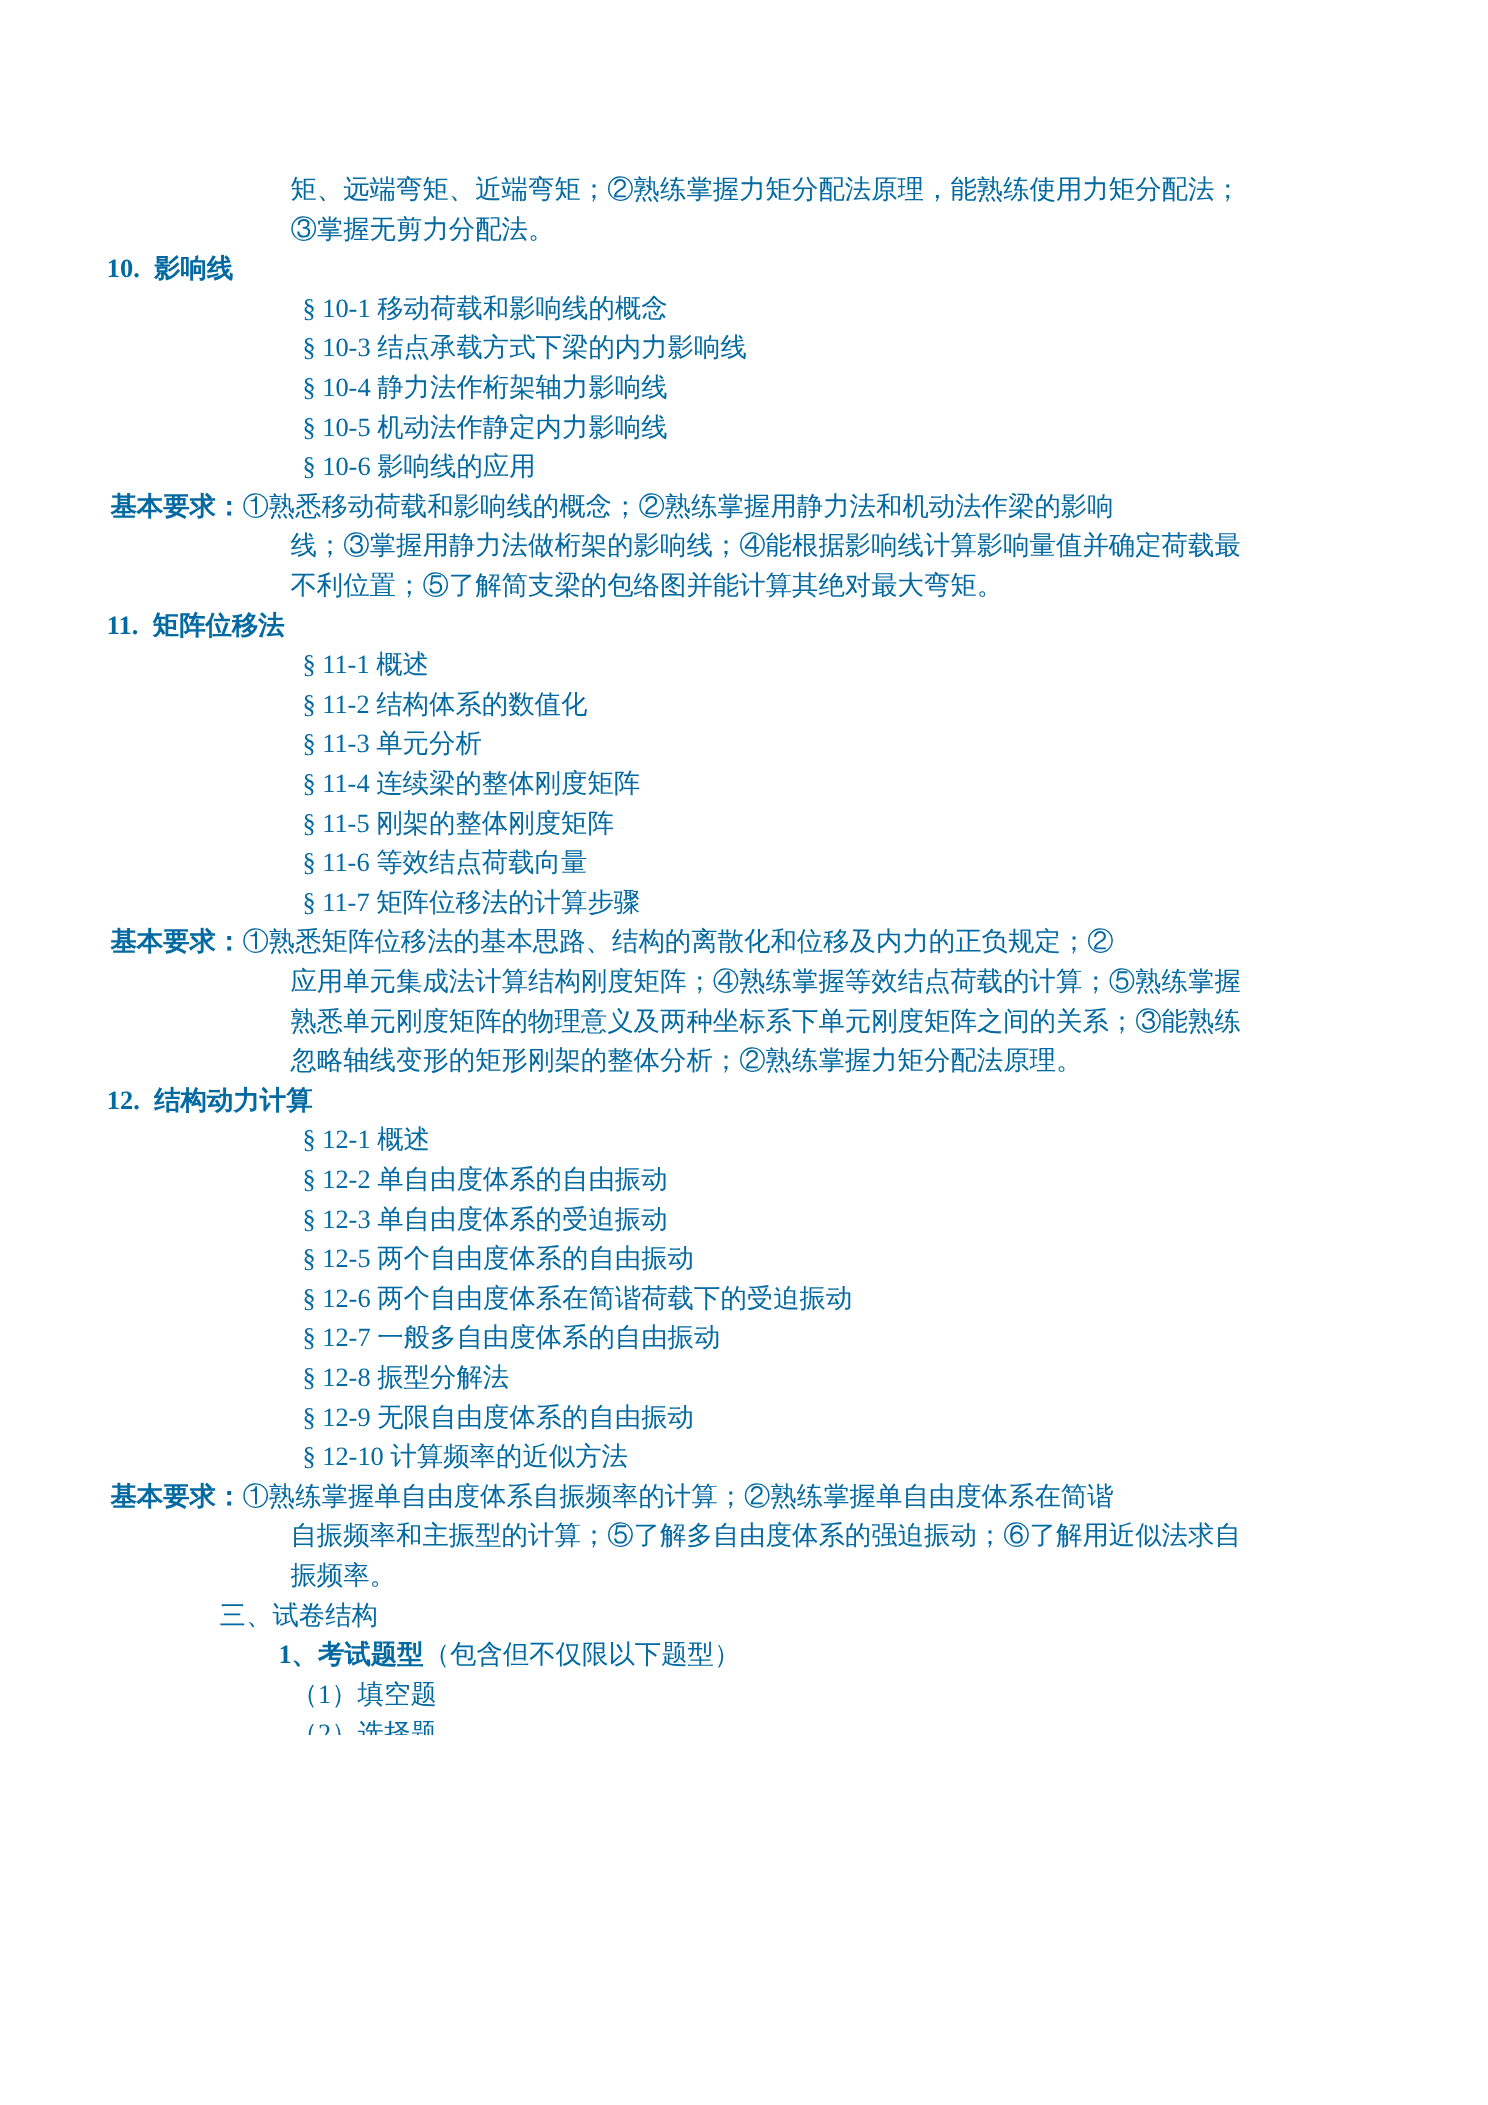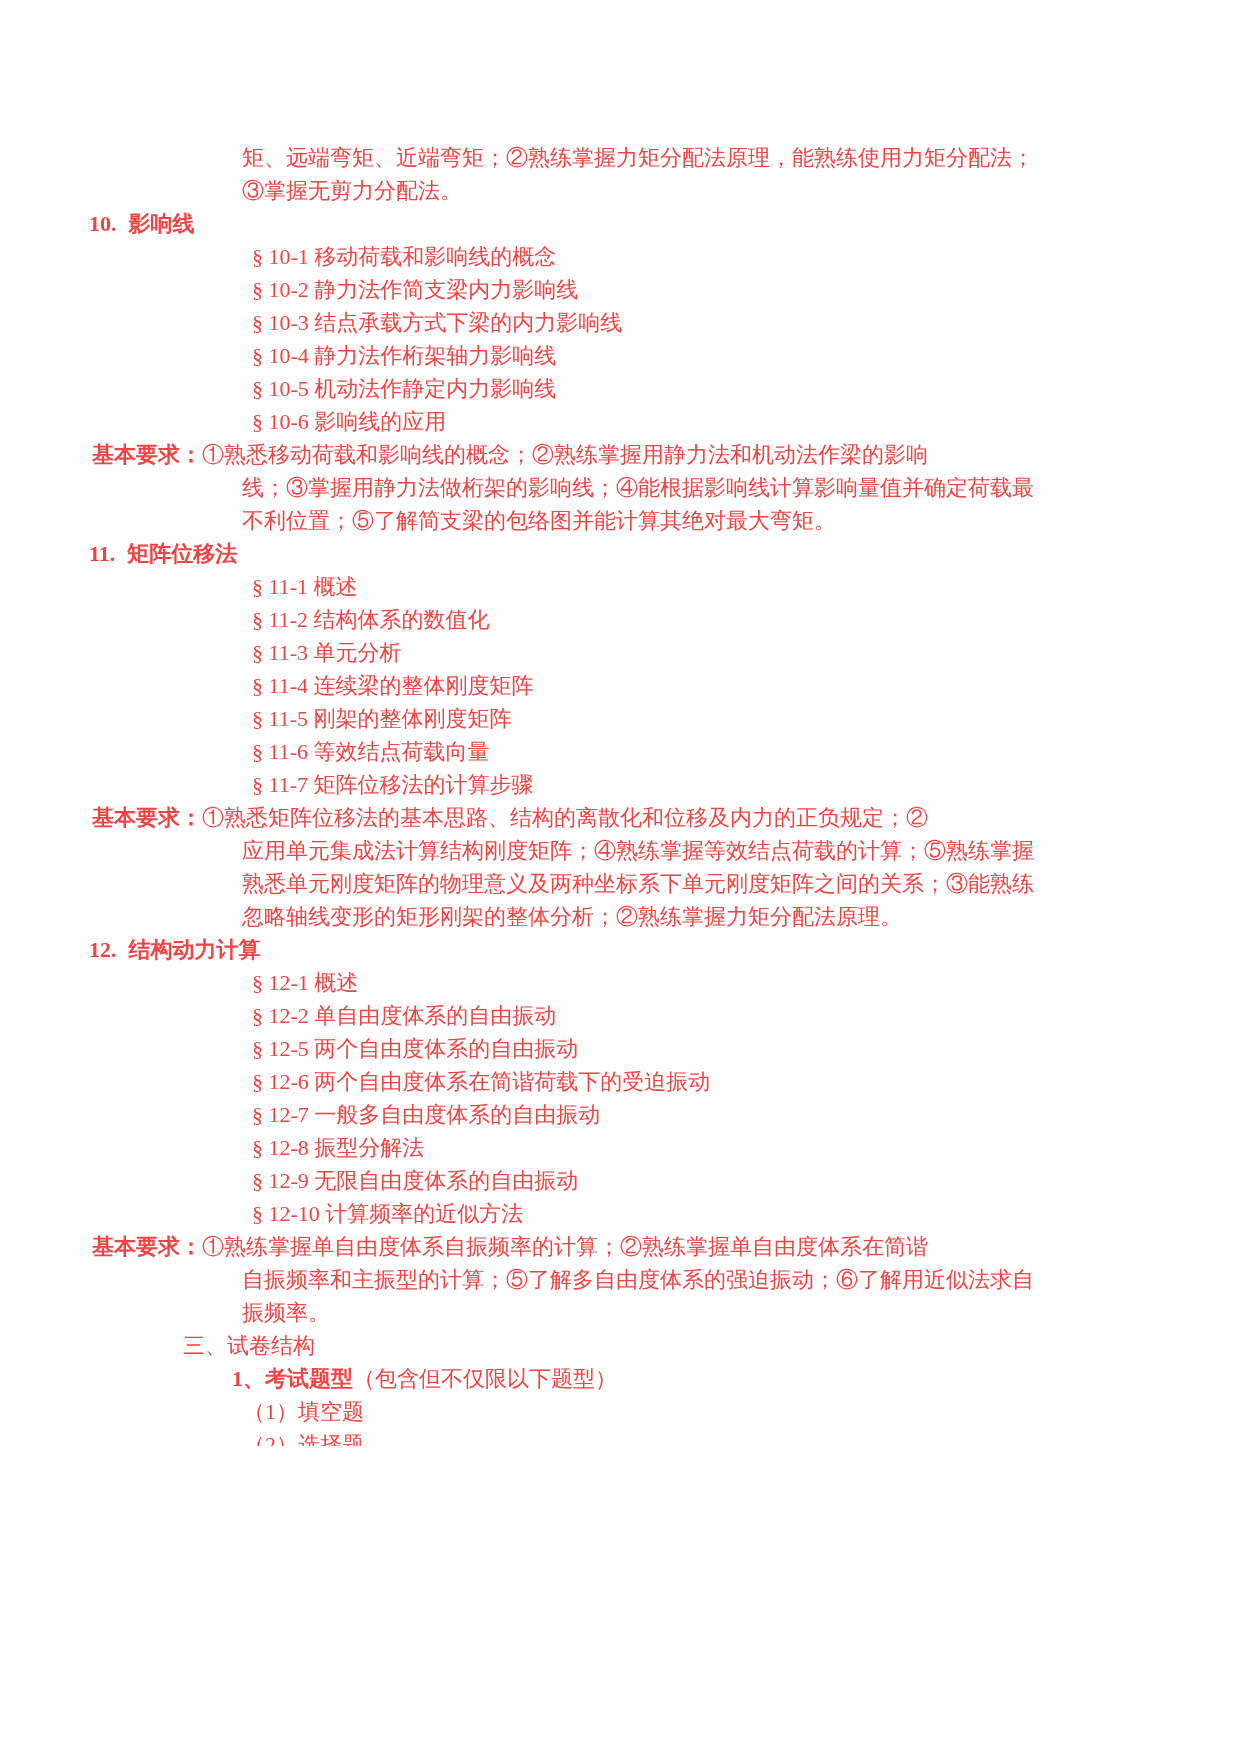--- a/index.html
+++ b/index.html
@@ -1,21 +1,21 @@
 <!DOCTYPE html>
 <html><head>
 <meta charset="utf-8">
 <style>
   html, body { margin: 0; padding: 0; background: #ffffff; }
   .page {
     position: relative;
     width: 1240px;
     height: 1446px;
     background: #ffffff;
-    color: #ef4444;
+    color: #0369a1;
     font-family: "Liberation Serif", "DejaVu Serif", serif;
     font-size: 22px;
     overflow: hidden;
   }
   .content { padding-top: 141px; }
   .line { line-height: 33px; white-space: pre; }
   .b { font-weight: 700; }
   
   .l-cont  { margin-left: 242px; }  
   .l-req   { margin-left: 92px; }  
@@ -30,21 +30,20 @@
 <body>
 
 <div class="page">
   <div class="content">
 
     <div class="line l-cont">矩、远端弯矩、近端弯矩；②熟练掌握力矩分配法原理，能熟练使用力矩分配法；</div>
     <div class="line l-cont">③掌握无剪力分配法。</div>
 
     <div class="line l-sec"><span class="sec-num">10.</span><span>影响线</span></div>
     <div class="line l-sub">§ 10-1 移动荷载和影响线的概念</div>
-    <div class="line l-sub">§ 10-2 静力法作简支梁内力影响线</div>
     <div class="line l-sub">§ 10-3 结点承载方式下梁的内力影响线</div>
     <div class="line l-sub">§ 10-4 静力法作桁架轴力影响线</div>
     <div class="line l-sub">§ 10-5 机动法作静定内力影响线</div>
     <div class="line l-sub">§ 10-6 影响线的应用</div>
     <div class="line l-req"><span class="b">基本要求：</span><span>①熟悉移动荷载和影响线的概念；②熟练掌握用静力法和机动法作梁的影响</span></div>
     <div class="line l-cont">线；③掌握用静力法做桁架的影响线；④能根据影响线计算影响量值并确定荷载最</div>
     <div class="line l-cont">不利位置；⑤了解简支梁的包络图并能计算其绝对最大弯矩。</div>
 
     <div class="line l-sec"><span class="sec-num">11.</span><span>矩阵位移法</span></div>
     <div class="line l-sub">§ 11-1 概述</div>
@@ -55,20 +54,21 @@
     <div class="line l-sub">§ 11-6 等效结点荷载向量</div>
     <div class="line l-sub">§ 11-7 矩阵位移法的计算步骤</div>
     <div class="line l-req"><span class="b">基本要求：</span><span>①熟悉矩阵位移法的基本思路、结构的离散化和位移及内力的正负规定；②</span></div>
     <div class="line l-cont">应用单元集成法计算结构刚度矩阵；④熟练掌握等效结点荷载的计算；⑤熟练掌握</div>
     <div class="line l-cont">熟悉单元刚度矩阵的物理意义及两种坐标系下单元刚度矩阵之间的关系；③能熟练</div>
     <div class="line l-cont">忽略轴线变形的矩形刚架的整体分析；②熟练掌握力矩分配法原理。</div>
 
     <div class="line l-sec"><span class="sec-num">12.</span><span>结构动力计算</span></div>
     <div class="line l-sub">§ 12-1 概述</div>
     <div class="line l-sub">§ 12-2 单自由度体系的自由振动</div>
+    <div class="line l-sub">§ 12-3 单自由度体系的受迫振动</div>
     <div class="line l-sub">§ 12-5 两个自由度体系的自由振动</div>
     <div class="line l-sub">§ 12-6 两个自由度体系在简谐荷载下的受迫振动</div>
     <div class="line l-sub">§ 12-7 一般多自由度体系的自由振动</div>
     <div class="line l-sub">§ 12-8 振型分解法</div>
     <div class="line l-sub">§ 12-9 无限自由度体系的自由振动</div>
     <div class="line l-sub">§ 12-10 计算频率的近似方法</div>
     <div class="line l-req"><span class="b">基本要求：</span><span>①熟练掌握单自由度体系自振频率的计算；②熟练掌握单自由度体系在简谐</span></div>
     <div class="line l-cont">自振频率和主振型的计算；⑤了解多自由度体系的强迫振动；⑥了解用近似法求自</div>
     <div class="line l-cont">振频率。</div>
 

